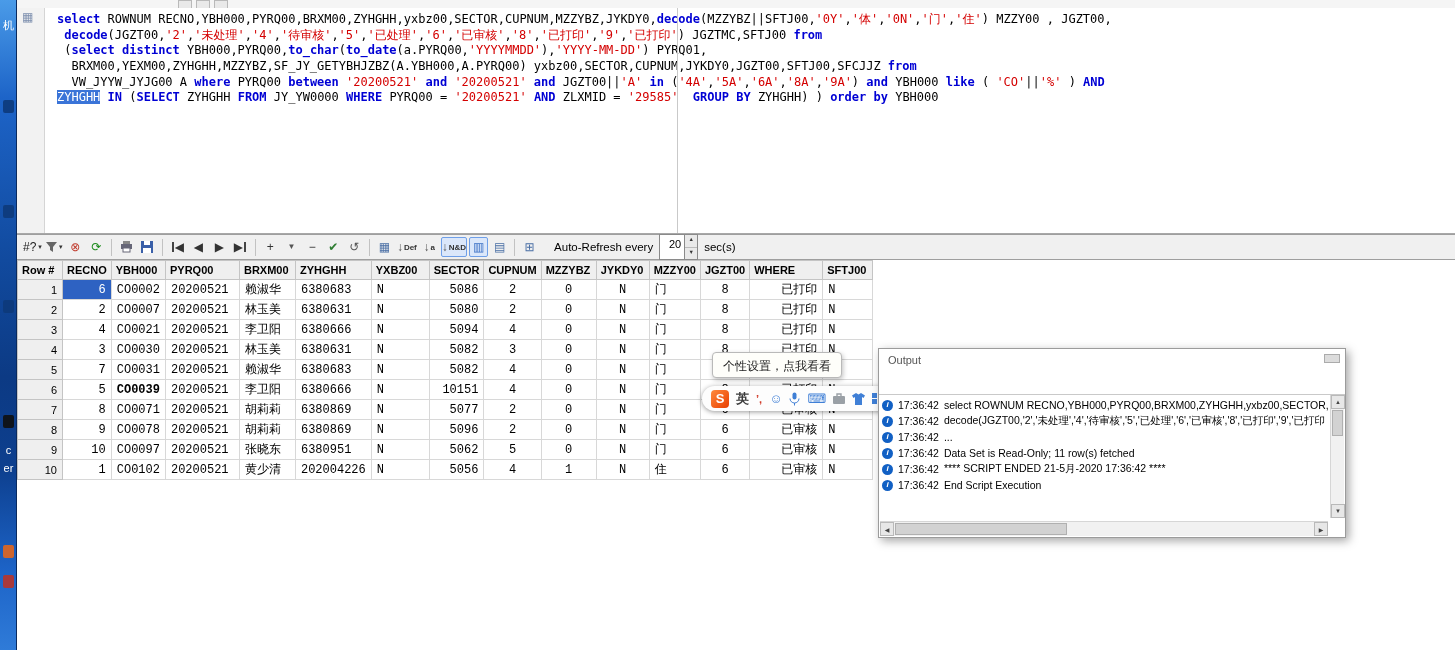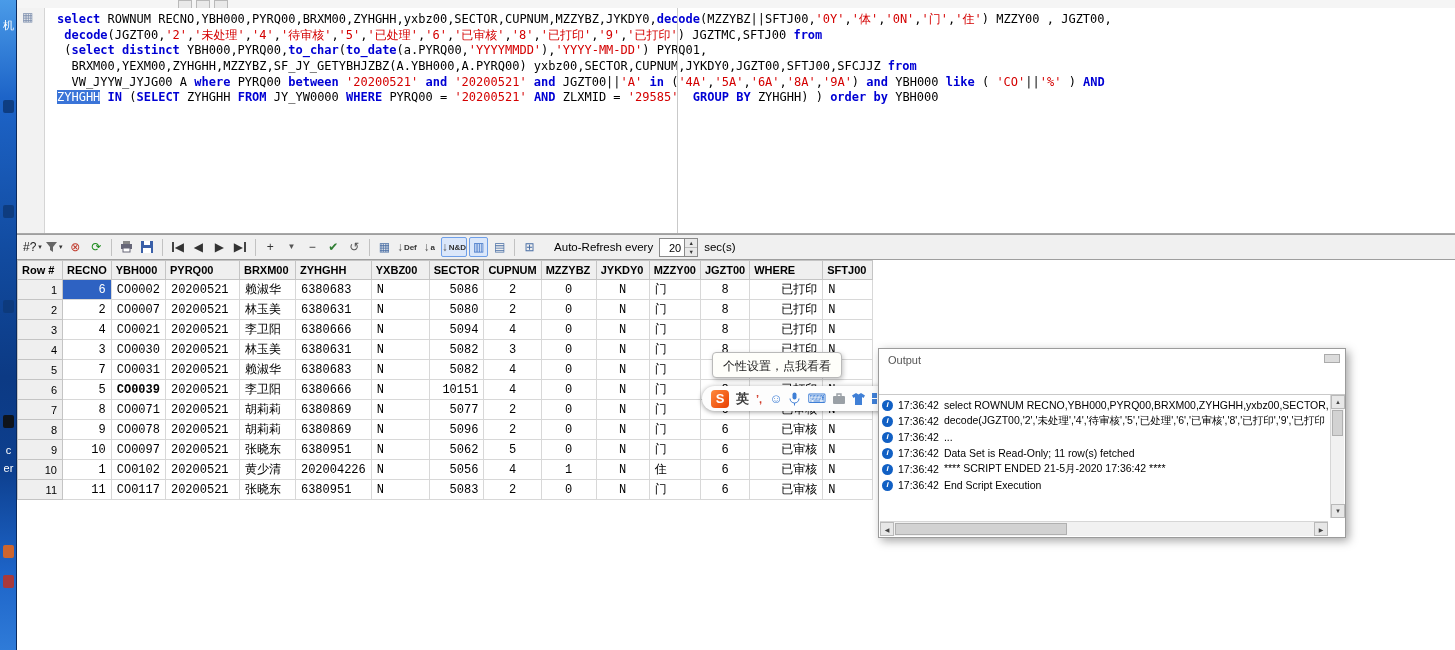--- a/index.html
+++ b/index.html
@@ -36,21 +36,21 @@
   .tb-btn{display:inline-flex;align-items:center;justify-content:center;min-width:19px;height:20px;margin:0 1px;border:1px solid transparent;border-radius:2px;color:#444;cursor:default}
   .tb-active{border-color:#6f9fe8;background:#dbe7fa}
   .tb-glyph{font-size:12px;line-height:1}
   .tb-small{font-size:8px}
   .tb-caret{font-size:7px;margin-left:2px;color:#333}
   .tb-label{font-size:8px;margin-left:1px;color:#333;font-weight:bold}
   .tb-sep{width:1px;height:17px;background:#c2c2c2;margin:0 4px}
   .nav-bar{width:2px;height:10px;background:#444;margin:0 1px}
   .tb-shape{display:inline-flex;align-items:center}
   #autorefresh{display:flex;align-items:center;gap:6px;margin-left:14px;font-size:11.5px;color:#000}
-  .spinner{display:flex;border:1px solid #8a8a8a;background:#fff;height:19px}
+  .spinner{display:flex;border:1px solid #8a8a8a;background:#fff;height:26px}
   .spin-val{width:24px;font-size:11px;text-align:right;padding:3px 3px 0 0}
   .spin-arrows{width:13px;display:flex;flex-direction:column;border-left:1px solid #8a8a8a}
   .spin-arrows div{flex:1;font-size:5.5px;line-height:8px;text-align:center;background:#e9e9e9;color:#333;border-bottom:1px solid #bbb}
   .spin-arrows div:last-child{border-bottom:none}
 
   
   #grid{position:absolute;left:17px;top:260px;z-index:2}
   #grid-table{border-collapse:collapse;table-layout:fixed}
   #grid-table th{background:#efefef;border:1px solid #c4c4c4;font-size:11px;font-weight:bold;height:19px;padding:0 4px;text-align:left;color:#000;font-family:"Liberation Sans",sans-serif;white-space:nowrap;overflow:hidden}
   #grid-table td{border:1px solid #d8d8d8;height:20px;padding:0 5px;font-family:"Liberation Mono","DejaVu Sans Mono",monospace;font-size:12px;color:#000;white-space:nowrap;overflow:hidden;background:#fff}
@@ -432,37 +432,20 @@
             <td style="text-align: left;">CO0102</td>
             <td style="text-align: left;">20200521</td>
             <td style="text-align: left;">黄少清</td>
             <td style="text-align: center;">202004226</td>
             <td style="text-align: left;">N</td>
             <td style="text-align: right;">5056</td>
             <td style="text-align: center;">4</td>
             <td style="text-align: center;">1</td>
             <td style="text-align: center;">N</td>
             <td style="text-align: left;">住</td>
-            <td style="text-align: center;">6</td>
-            <td style="text-align: right;">已审核</td>
-            <td style="text-align: left;">N</td>
-          </tr>
-          <tr>
-            <td class="rownum-cell" style="text-align: right;">11</td>
-            <td style="text-align: right;">11</td>
-            <td style="text-align: left;">CO0117</td>
-            <td style="text-align: left;">20200521</td>
-            <td style="text-align: left;">张晓东</td>
-            <td style="text-align: left;">6380951</td>
-            <td style="text-align: left;">N</td>
-            <td style="text-align: right;">5083</td>
-            <td style="text-align: center;">2</td>
-            <td style="text-align: center;">0</td>
-            <td style="text-align: center;">N</td>
-            <td style="text-align: left;">门</td>
             <td style="text-align: center;">6</td>
             <td style="text-align: right;">已审核</td>
             <td style="text-align: left;">N</td>
           </tr>
         </tbody>
       </table>
   </div>
 
   <div id="tooltip">
     <span>个性设置，点我看看</span>

